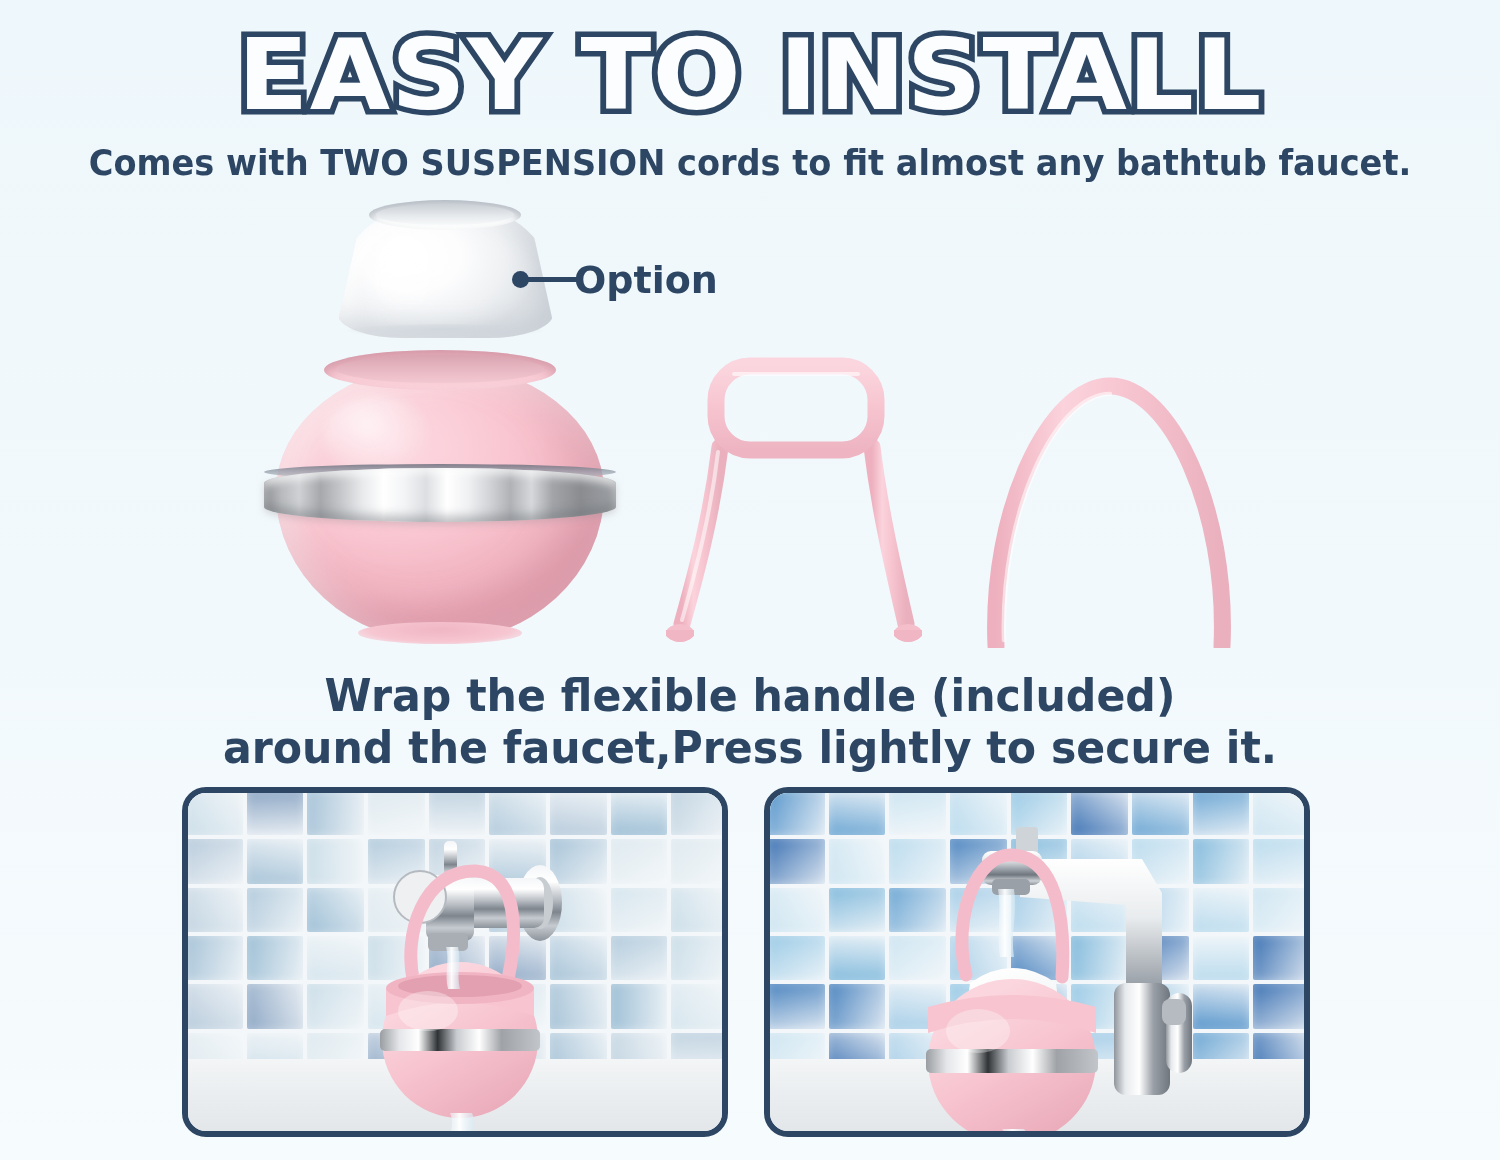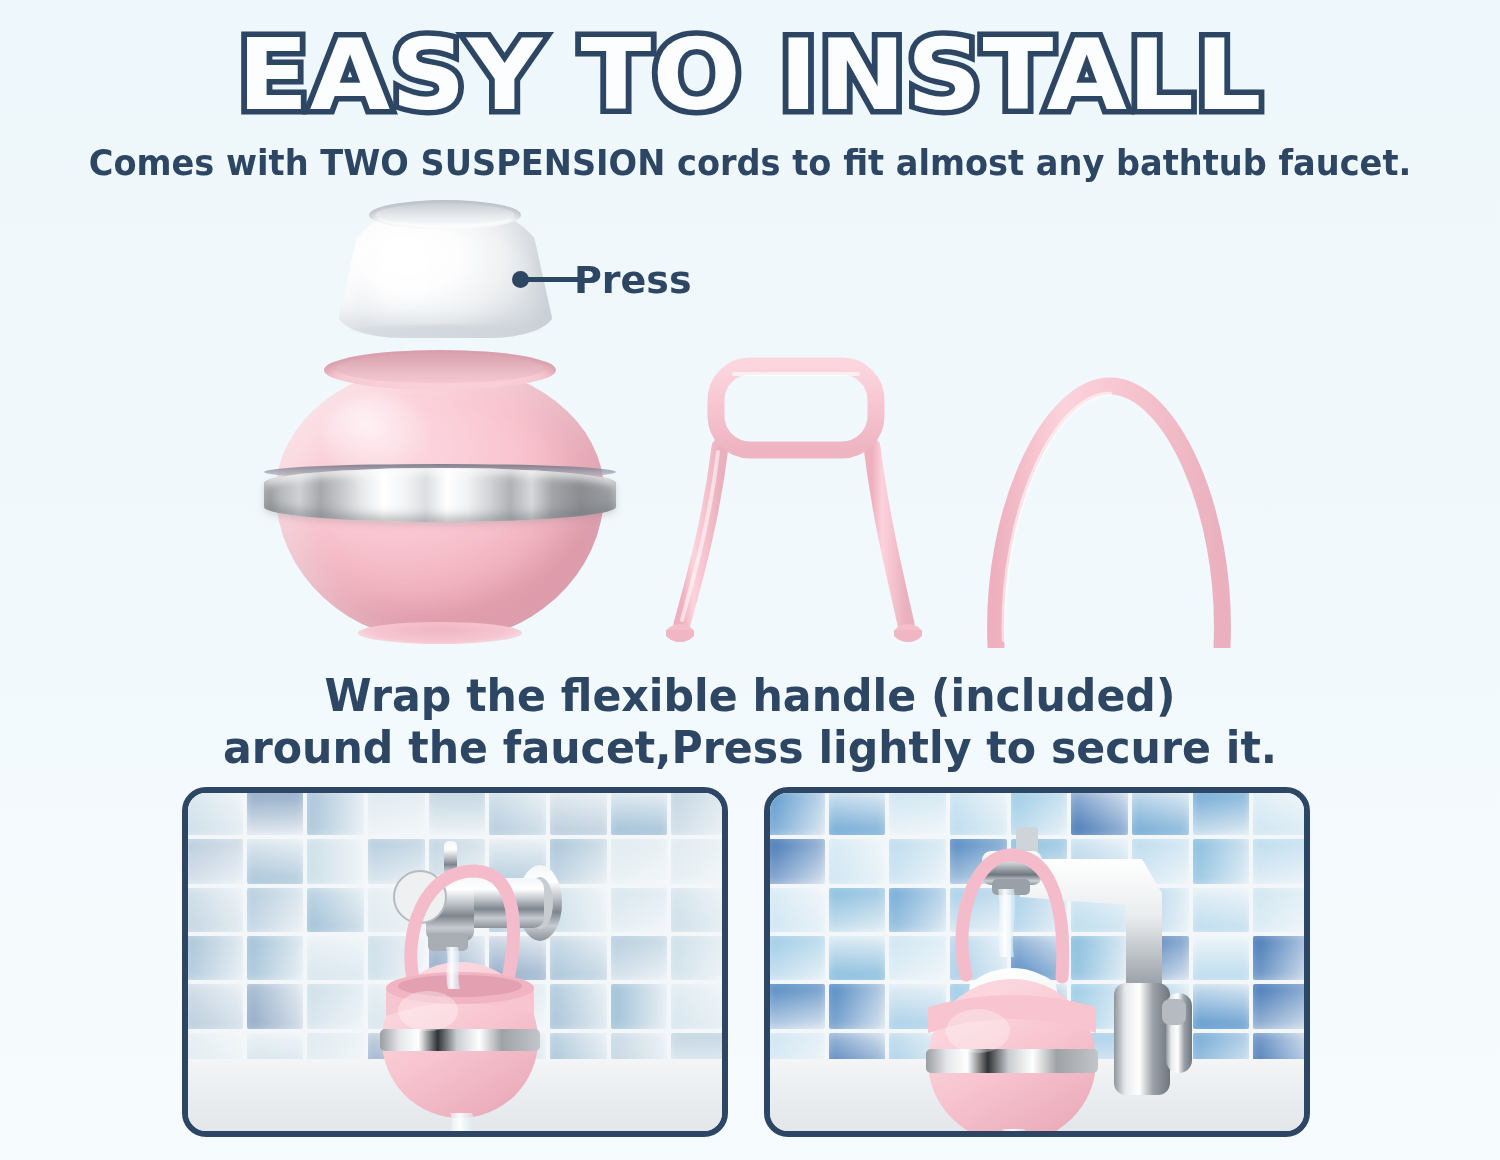--- a/index.html
+++ b/index.html
@@ -331,21 +331,21 @@
     <div class="cap-body"></div>
     <div class="cap-rim"></div>
     <div class="cap-rim-inner"></div>
     <div class="cap-gloss"></div>
     <div class="cap-base-shadow"></div>
   </div>
 
   <div class="callout">
     <div class="callout-dot"></div>
     <div class="callout-line"></div>
-    <div class="callout-label">Press</div>
+    <div class="callout-label">Option</div>
   </div>
 
   <div class="ball-wrap">
     <div class="ball-body"></div>
     <div class="ball-gloss"></div>
     <div class="ball-top-collar"></div>
     <div class="ball-top-hole"></div>
     <div class="chrome-band-top"></div>
     <div class="chrome-band"></div>
     <div class="ball-foot"></div>

